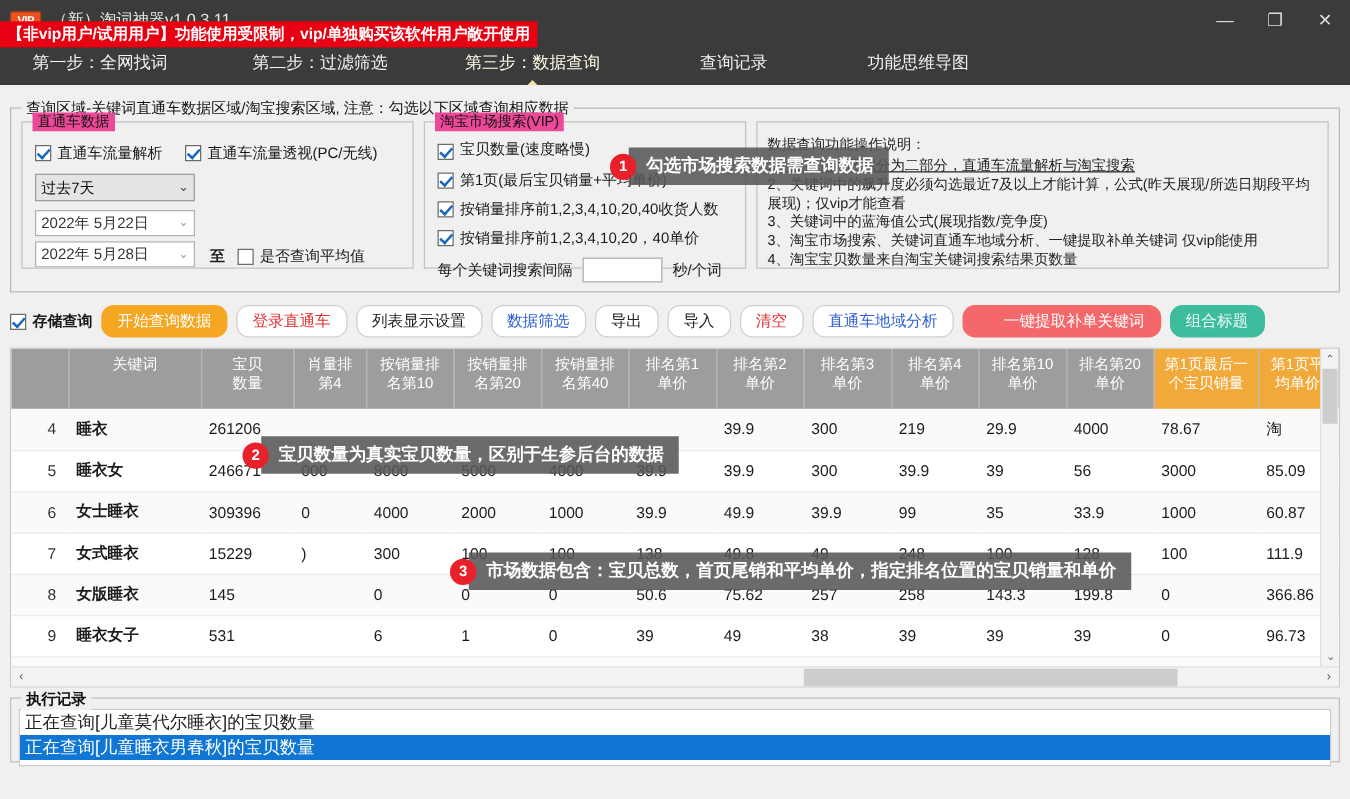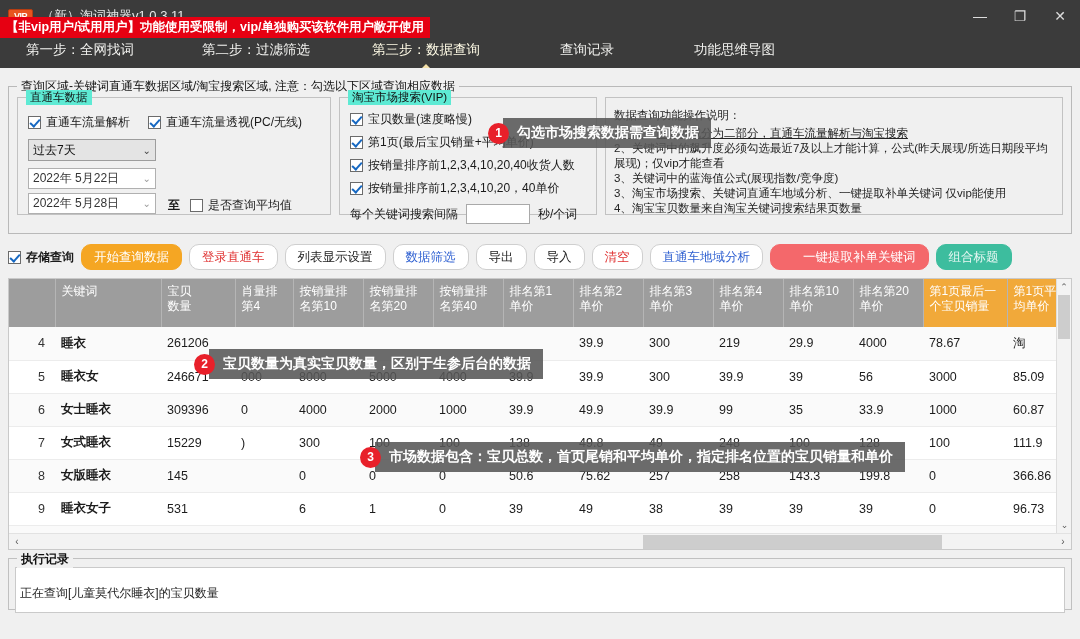--- a/index.html
+++ b/index.html
@@ -68,21 +68,21 @@
   }
 
   .outer-group{ margin-top:12px; height:148px; }
 
   .panels{ display:flex; gap:8px; height:118px; }
 
   .panel{
     border:1px solid #c2c2c2; background:#f0f0f0; position:relative; padding:12px 10px 6px 10px;
   }
   .panel > .legend{
-    position:absolute; top:-8px; left:8px; background:#5eead4; padding:0 4px;
+    position:absolute; top:-8px; left:8px; background:#ec4899; padding:0 4px;
     font-size:11.5px; color:#111; white-space:nowrap;
   }
   .panel-ztc{ width:314px; }
   .panel-tb{ width:258px; }
   .panel-desc{ flex:1; border:1px solid #c2c2c2; position:relative; background:#f0f0f0; padding:10px 8px; }
 
   
   .cb{ display:inline-flex; align-items:center; gap:5px; font-size:12px; white-space:nowrap; }
   .cbbox{
     width:13px; height:13px; border:1px solid #6b6b6b; background:#fff; display:inline-block;
@@ -129,21 +129,21 @@
   .btn.bluetext{ color:#2d5fd1; }
   .btn.cleartext{ color:#e03131; }
   .btn.red{ background:#f4686b; border-color:#f4686b; color:#fff;padding-left:32px; }
   .btn.teal{ background:#3dbd9e; border-color:#3dbd9e; color:#eaf8f4; }
 
   
   .tablewrap{ margin-top:6px; border:1px solid #c9c9c9; background:#fff; position:relative; height:272px; overflow:hidden; }
   table{ border-collapse:collapse; width:100%; table-layout:fixed; }
   thead th{
     background:#9d9d9d; color:#fff; font-size:12px; font-weight:normal;
-    text-align:left; padding:5px 6px; vertical-align:top; line-height:15px;
+    text-align:center; padding:5px 6px; vertical-align:top; line-height:15px;
     border-right:1px solid #b5b5b5; height:48px;
   }
   thead th.hl{ background:#f1a93a; }
   tbody td{
     font-size:12.5px; padding:0 6px; height:33px; color:#1c1c1c;
     border-bottom:1px solid #ececec; white-space:nowrap; overflow:hidden;
   }
   tbody tr:nth-child(odd) td{ background:#fafafa; }
   tbody tr:nth-child(even) td{ background:#ffffff; }
   td.idx{ text-align:right; color:#333; padding-right:10px; }
@@ -165,21 +165,21 @@
     border-top:1px solid #e2e2e2; display:flex; align-items:center;
   }
   .hscroll .left,.hscroll .right{ width:16px; text-align:center; font-size:10px; color:#5a5a5a; }
   .hscroll .track{ flex:1; height:14px; position:relative; }
   .hscroll .thumb{ position:absolute; left:60%; top:0; width:29%; height:14px; background:#cdcdcd; }
 
   
   .logbox{ margin-top:8px; border:1px solid #c0c0c0; position:relative; padding:8px 6px 0 6px; height:52px; background:#f0f0f0; }
   .logbox > .legend{ position:absolute; top:-8px; left:8px; background:#f0f0f0; padding:0 4px; font-size:12px; font-weight:bold; color:#111; }
   .loginner{ background:#fff; border:1px solid #cacaca; height:46px; overflow:hidden; }
-  .logline{ font-size:12px; padding:1px 4px; color:#222; white-space:nowrap;margin-top:16px; }
+  .logline{ font-size:14px; padding:1px 4px; color:#222; white-space:nowrap; }
   .logline.sel{ background:#1076d4; color:#fff; }
 
   
   .callout{
     position:absolute; display:flex; align-items:center; z-index:20; pointer-events:none;
   }
   .callout .num{
     width:21px; height:21px; border-radius:50%; background:#e8202a; color:#fff;
     font-size:12px; font-weight:bold; display:flex; align-items:center; justify-content:center;
     flex:none; z-index:2;
@@ -262,21 +262,21 @@
               <span class="cbbox"></span>
               <span>是否查询平均值</span>
             </label>
           </div>
         </div>
       </div>
 
       <div class="panel panel-tb">
         <div class="legend">淘宝市场搜索(VIP)</div>
 
-        <label class="cb" style="margin-top:1px;">
+        <label class="cb" style="margin-top:1px;align-items:flex-end;">
           <span class="cbbox checked"></span>
           <span>宝贝数量(速度略慢)</span>
         </label>
         <label class="cb" style="margin-top:5px;">
           <span class="cbbox checked"></span>
           <span>第1页(最后宝贝销量+平均单价)</span>
         </label>
         <label class="cb" style="margin-top:5px;">
           <span class="cbbox checked"></span>
           <span>按销量排序前1,2,3,4,10,20,40收货人数</span>

